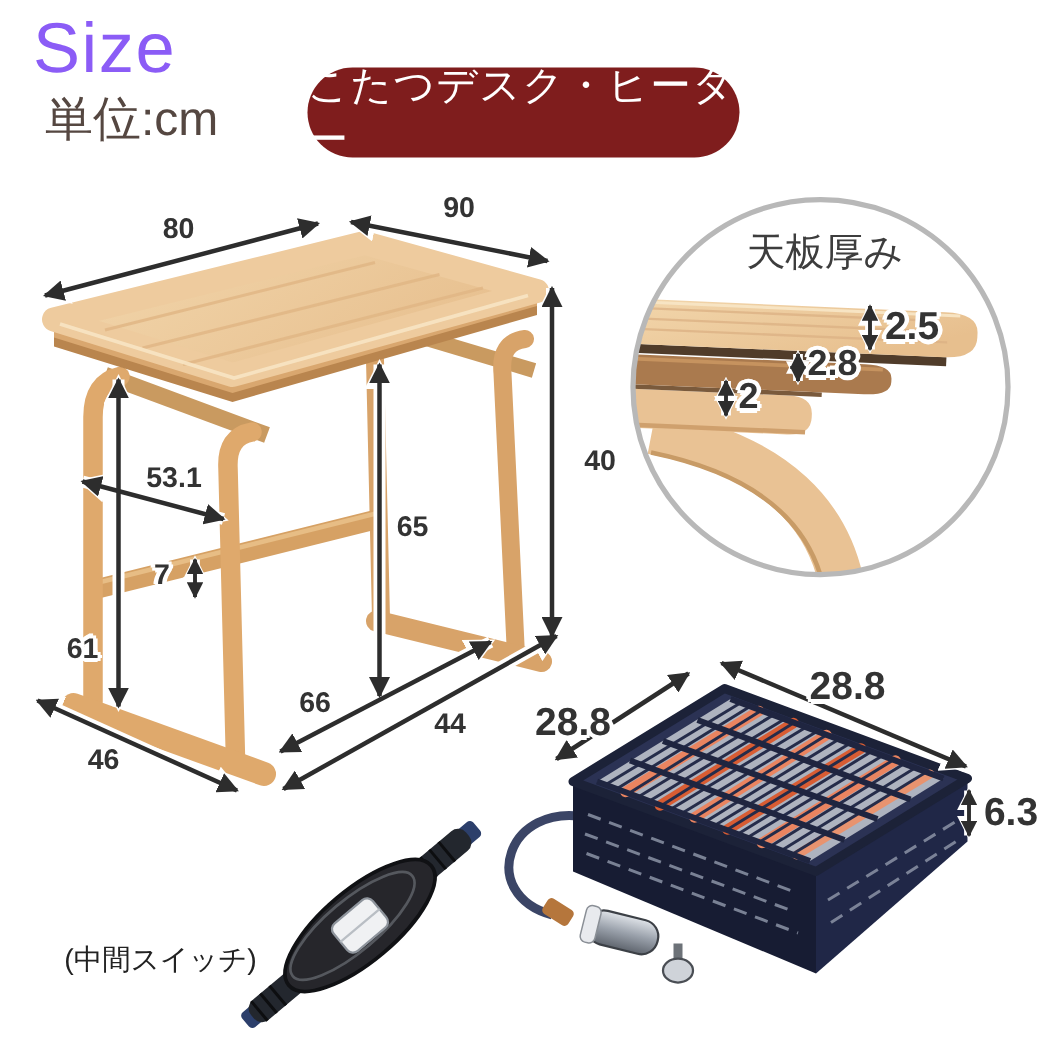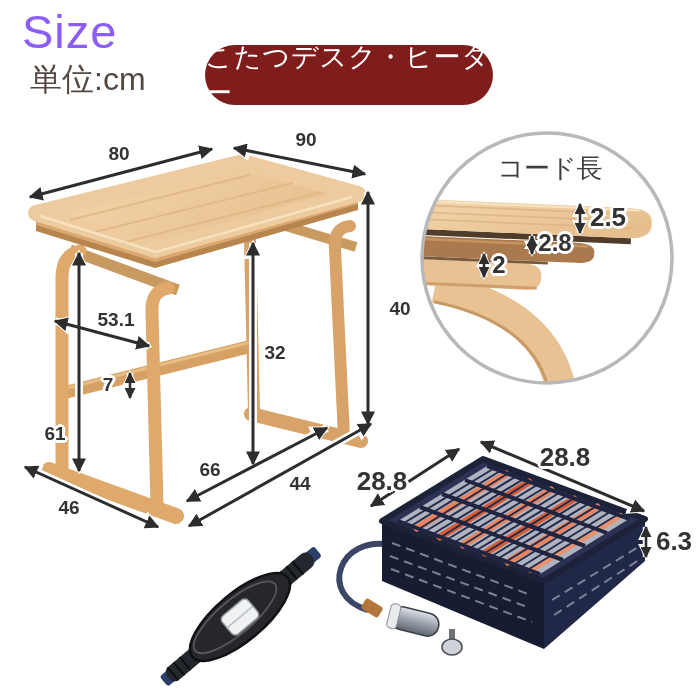--- a/index.html
+++ b/index.html
@@ -250,31 +250,32 @@
     </g>
   </svg>
 
   <div class="size-title">Size</div>
   <div class="unit-label">単位:cm</div>
   <div class="badge">こたつデスク・ヒーター</div>
 
   <div class="dim" style="left:119px;top:153px">80</div>
   <div class="dim" style="left:306px;top:139px">90</div>
   <div class="dim" style="left:400px;top:308px">40</div>
-  <div class="dim" style="left:275px;top:352px">32</div>
+  <div class="dim" style="left:275px;top:352px">65</div>
   <div class="dim" style="left:116px;top:319px">53.1</div>
   <div class="dim" style="left:108px;top:384px">7</div>
   <div class="dim" style="left:55px;top:433px">61</div>
   <div class="dim" style="left:210px;top:469px">66</div>
   <div class="dim" style="left:300px;top:483px">44</div>
   <div class="dim" style="left:69px;top:507px">46</div>
 
   <div class="dim s26" style="left:382px;top:481px">28.8</div>
   <div class="dim s26" style="left:565px;top:457px">28.8</div>
   <div class="dim s26" style="left:674px;top:541px">6.3</div>
 
-  <div class="inset-title" style="left:550px;top:168px">コード長</div>
+  <div class="inset-title" style="left:550px;top:168px">天板厚み</div>
   <div class="dim s26" style="left:608px;top:217px">2.5</div>
   <div class="dim s24" style="left:555px;top:243px">2.8</div>
   <div class="dim s24" style="left:499px;top:265px">2</div>
 
+  <div class="cord-note" style="left:107px;top:640px">(中間スイッチ)</div>
 
 </div>
 
 </body></html>

